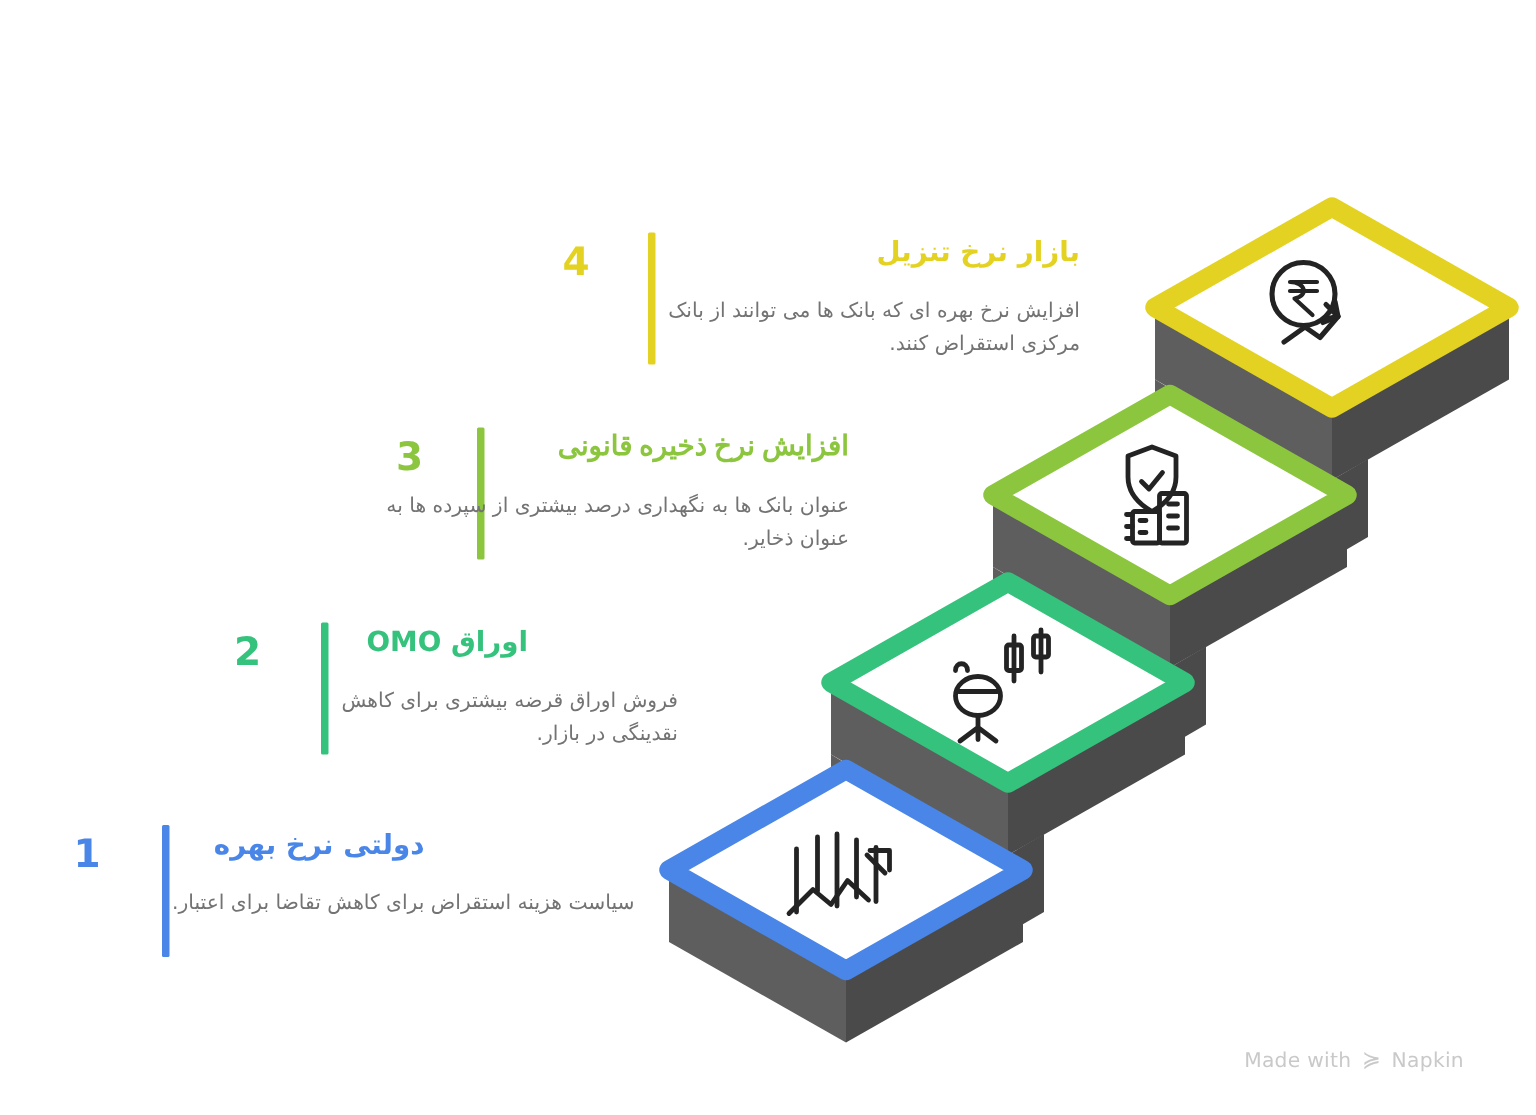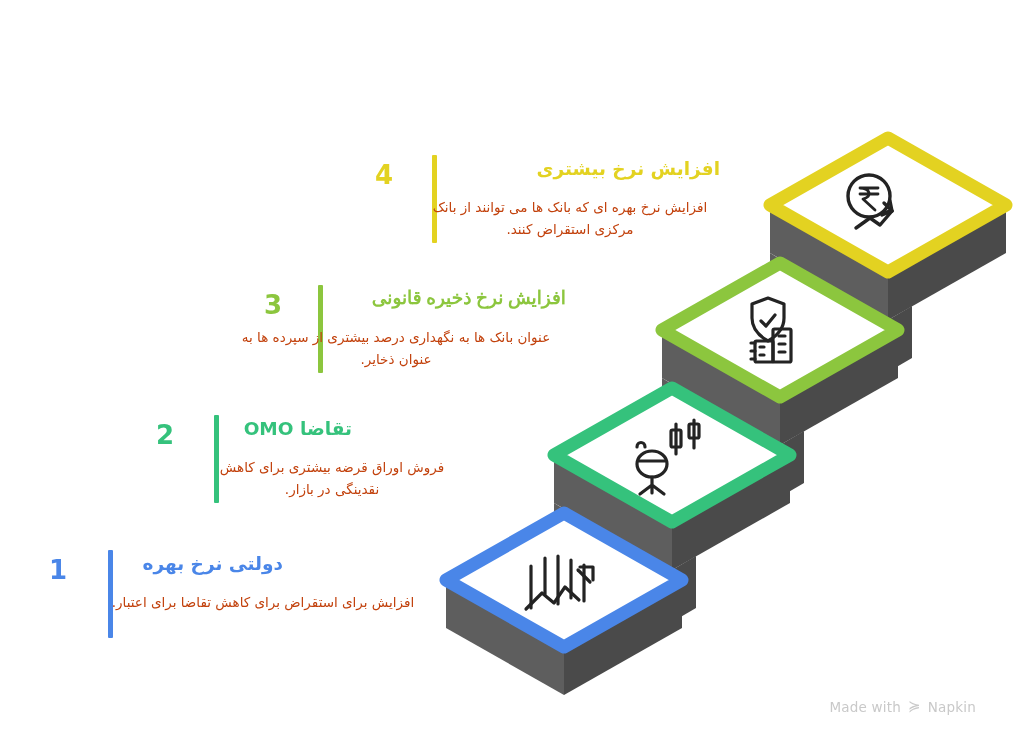--- a/index.html
+++ b/index.html
@@ -57,22 +57,22 @@
     font-weight: bold;
     line-height: 1.25;
     white-space: nowrap;
     text-align: right;
     direction: rtl;
   }
   .step-body {
     position: absolute;
     font-size: 13.5px;
     line-height: 1.62;
-    color: #c2410c;
-    text-align: center;
+    color: #737373;
+    text-align: right;
     direction: rtl;
   }
 
   
   #stairs {
     position: absolute;
     left: 0;
     top: 0;
     width: 1024px;
     height: 743px;
@@ -181,43 +181,43 @@
         <path d="M526 609 l16,-16 l12,10 l11,-16 l14,13"></path>
         <path d="M578 570 l12,12"></path>
         <path d="M580 567 l13,0 l0,13"></path>
       </g>
     </g>
   </svg>
 
   <div class="step-block" style="left:0;top:0;">
     <div class="step-num" style="left:364px;top:162px;color:#E3D221;">4</div>
     <div class="step-bar" style="left:432px;top:155px;height:88px;background:#E3D221;"></div>
-    <div class="step-heading" style="left:0;top:157px;width:720px;color:#E3D221;">افزایش نرخ بیشتری</div>
+    <div class="step-heading" style="left:0;top:157px;width:720px;color:#E3D221;">بازار نرخ تنزیل</div>
     <div class="step-body" style="left:420px;top:197px;width:300px;">افزایش نرخ بهره ای که بانک ها می توانند از بانک مرکزی استقراض کنند.</div>
   </div>
 
   <div class="step-block" style="left:0;top:0;">
     <div class="step-num" style="left:253px;top:292px;color:#8CC63E;">3</div>
     <div class="step-bar" style="left:318px;top:285px;height:88px;background:#8CC63E;"></div>
     <div class="step-heading" style="left:0;top:287px;width:566px;color:#8CC63E;font-family:Liberation Serif, serif;">افزایش نرخ ذخیره قانونی</div>
     <div class="step-body" style="left:226px;top:327px;width:340px;">عنوان بانک ها به نگهداری درصد بیشتری از سپرده ها به عنوان ذخایر.</div>
   </div>
 
   <div class="step-block" style="left:0;top:0;">
     <div class="step-num" style="left:145px;top:422px;color:#35C27C;">2</div>
     <div class="step-bar" style="left:214px;top:415px;height:88px;background:#35C27C;"></div>
-    <div class="step-heading" style="left:0;top:417px;width:352px;color:#35C27C;">تقاضا OMO</div>
+    <div class="step-heading" style="left:0;top:417px;width:352px;color:#35C27C;">اوراق OMO</div>
     <div class="step-body" style="left:212px;top:457px;width:240px;">فروش اوراق قرضه بیشتری برای کاهش نقدینگی در بازار.</div>
   </div>
 
   <div class="step-block" style="left:0;top:0;">
     <div class="step-num" style="left:38px;top:557px;color:#4A86E8;">1</div>
     <div class="step-bar" style="left:108px;top:550px;height:88px;background:#4A86E8;"></div>
     <div class="step-heading" style="left:0;top:552px;width:283px;color:#4A86E8;">دولتی نرخ بهره</div>
-    <div class="step-body" style="left:103px;top:592px;width:320px;">افزایش برای استقراض برای کاهش تقاضا برای اعتبار.</div>
+    <div class="step-body" style="left:103px;top:592px;width:320px;">سیاست هزینه استقراض برای کاهش تقاضا برای اعتبار.</div>
   </div>
 
   <div id="watermark">
     <span>Made with</span>
     <span class="wm-mark">≽</span>
     <span>Napkin</span>
   </div>
 
 </div>
 

